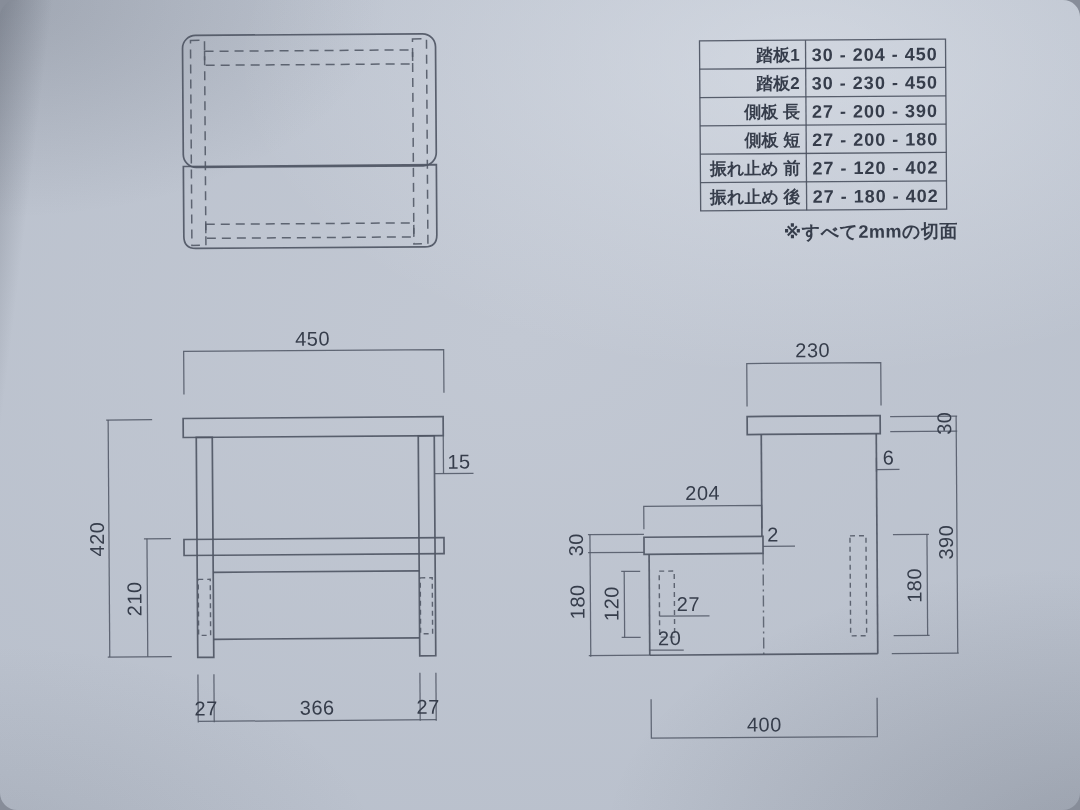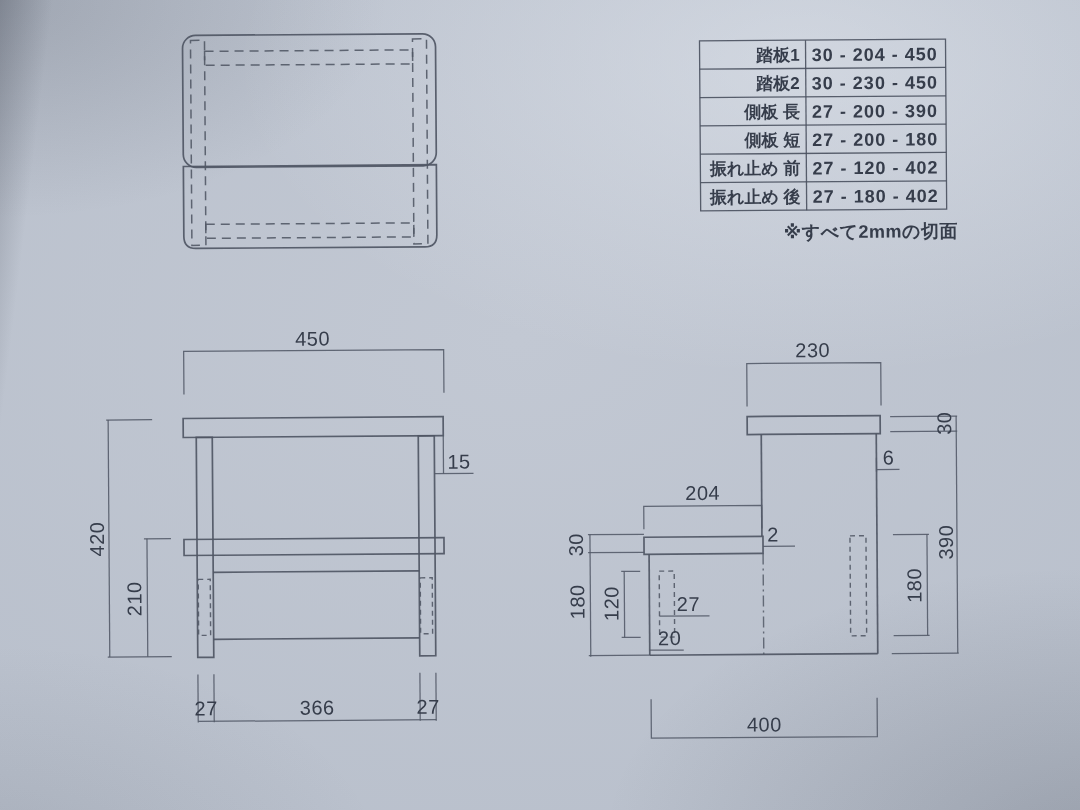--- a/index.html
+++ b/index.html
@@ -5,20 +5,21 @@
   html,body{margin:0;padding:0;background:#878d99;}
   .photo{
     position:relative;width:1080px;height:810px;overflow:hidden;
     background:
       linear-gradient(97deg, rgba(55,60,72,.30) 0%, rgba(55,60,72,0) 4.5%),
       radial-gradient(95% 70% at 74% 8%, rgba(240,244,250,.40) 0%, rgba(240,244,250,0) 55%),
       radial-gradient(60% 45% at 0% 0%, rgba(52,58,70,.20) 0%, rgba(52,58,70,0) 60%),
       radial-gradient(130% 100% at 100% 104%, rgba(52,58,70,.22) 0%, rgba(52,58,70,0) 34%),
       radial-gradient(120% 95% at 0% 108%, rgba(52,58,70,.12) 0%, rgba(52,58,70,0) 30%),
       radial-gradient(150% 130% at 48% 42%, #c2c8d3 0%, #b9c0cc 52%, #abb1bd 85%, #9aa0ac 100%);
+    border-radius: 17px;
   }
   svg{position:absolute;left:0;top:0;}
   .ln   {fill:none;stroke:#4f5664;stroke-width:1.7;stroke-opacity:.92;}
   .dim  {fill:none;stroke:#545b69;stroke-width:1.25;stroke-opacity:.9;}
   .dash {fill:none;stroke:#525966;stroke-width:1.5;stroke-opacity:.9;stroke-dasharray:9 6;}
   .dash2{fill:none;stroke:#525966;stroke-width:1.4;stroke-opacity:.9;stroke-dasharray:5 4;}
   .dashdot{fill:none;stroke:#525966;stroke-width:1.4;stroke-opacity:.85;stroke-dasharray:11 4 2 4;}
   .tbl  {fill:none;stroke:#49505e;stroke-width:1.3;stroke-opacity:.9;}
   text{font-family:"Liberation Sans","DejaVu Sans",sans-serif;fill:#363d4b;}
   .dimtxt {font-size:20px;letter-spacing:.5px;}

